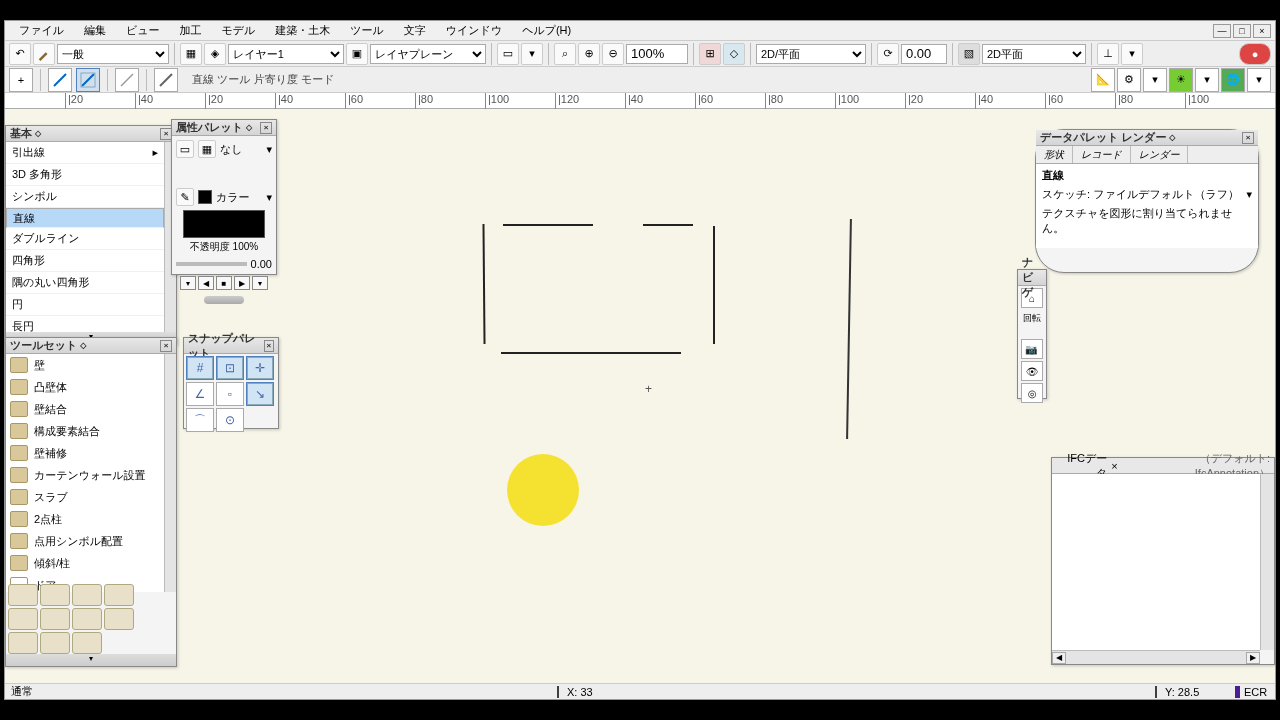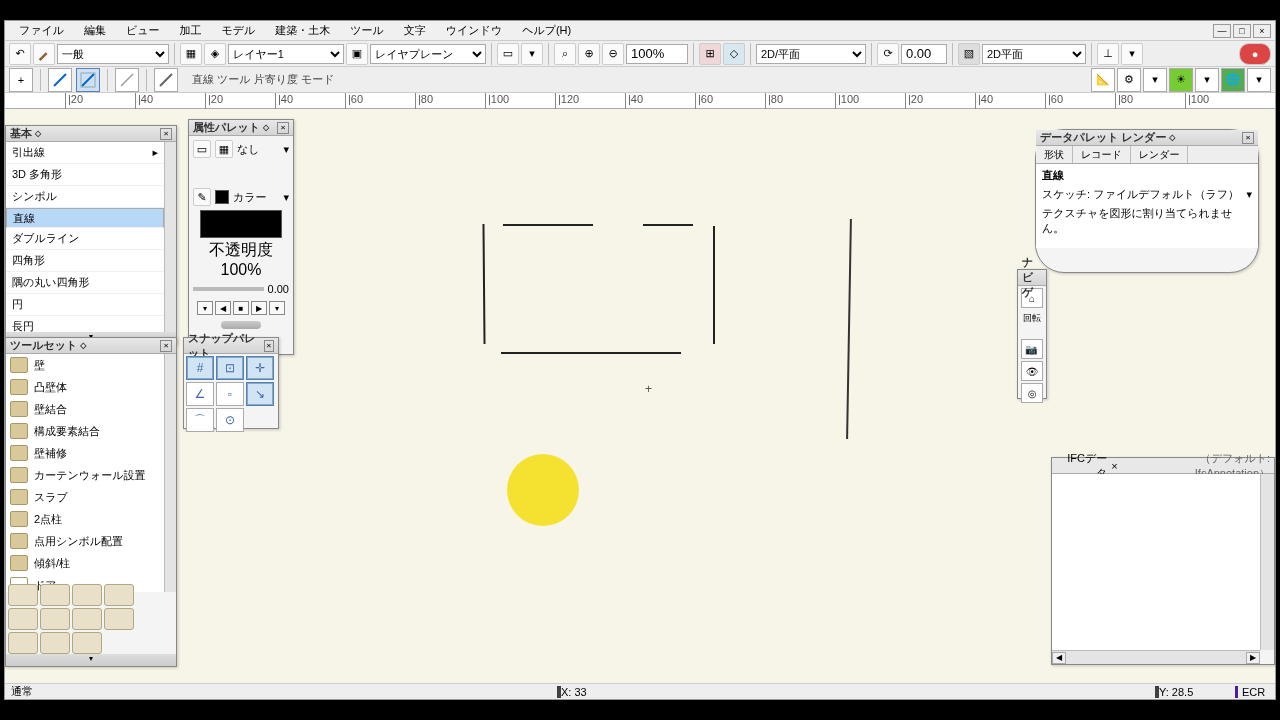--- a/index.html
+++ b/index.html
@@ -19,21 +19,21 @@
 .ruler-h { height: 16px; background: #fff; border-bottom: 1px solid #aaa; position: relative; font-size: 8px; color: #555; }
 .ruler-h .tick { position: absolute; top: 0; border-left: 1px solid #888; height: 16px; padding-left: 2px; }
 .workspace { position: absolute; top: 88px; left: 0; right: 0; bottom: 16px; background: #f7f5e8; }
 .canvas { position: absolute; top: 0; left: 288px; right: 262px; bottom: 0; background: #f7f5e8; }
 .sketch-rect { position: absolute; top: 115px; left: 190px; width: 232px; height: 130px; }
 .sketch-rect .ln { position: absolute; background: #222; }
 .sketch-line-v { position: absolute; top: 110px; left: 555px; width: 2px; height: 220px; background: #333; transform: rotate(1deg); }
 .yellow-circle { position: absolute; top: 345px; left: 214px; width: 72px; height: 72px; border-radius: 50%; background: #f5e130; }
 .cross { position: absolute; top: 273px; left: 352px; color: #555; font-size: 12px; }
 .statusbar { position: absolute; bottom: 0; left: 0; right: 0; height: 16px; background: #eee; border-top: 1px solid #ccc; display: flex; align-items: center; font-size: 10px; margin-top: 24px; }
-.statusbar .coord { margin-left: auto; padding: 0 0; border-left: 4px solid #404040; width: 80px; }
+.statusbar .coord { margin-left: auto; padding: 0 8px; border-left: 2px solid #404040; width: 80px; }
 
 .palette { position: absolute; background: #f4f4f4; border: 1px solid #888; box-shadow: 1px 1px 3px rgba(0,0,0,0.2); }
 .pal-title { height: 16px; background: linear-gradient(#e8e8e8,#d4d4d4); border-bottom: 1px solid #aaa; display: flex; align-items: center; padding: 0 4px; font-size: 10px; font-weight: bold; color: #333; }
 .pal-title .x { margin-left: auto; width: 12px; height: 12px; border: 1px solid #888; font-size: 8px; display:flex;align-items:center;justify-content:center; }
 .pal-title .pin { width: 12px; height: 12px; margin-right: 2px; font-size: 8px; display:flex;align-items:center;justify-content:center; }
 
 #pal-basic { top: 16px; left: 0px; width: 172px; height: 220px; }
 #pal-basic .list { position: absolute; top: 16px; left: 0; right: 12px; bottom: 12px; background: #fff; overflow: hidden; }
 #pal-basic .list .item { padding: 3px 6px; border-bottom: 1px solid #f0f0f0; cursor: default; display:flex; align-items:center; justify-content:space-between; }
 #pal-basic .list .item.sel { background: #b8d8f8; }
@@ -42,36 +42,36 @@
 
 #pal-toolset { top: 228px; left: 0px; width: 172px; height: 330px; }
 #pal-toolset .list { position: absolute; top: 16px; left: 0; right: 12px; bottom: 74px; background: #fff; overflow: hidden; }
 #pal-toolset .list .item { padding: 3px 4px; display: flex; align-items: center; gap: 6px; cursor: default; }
 #pal-toolset .list .item .ico { width: 18px; height: 16px; background: #d9c89a; border: 1px solid #a89868; border-radius: 2px; }
 #pal-toolset .sb { position: absolute; top: 16px; right: 0; width: 12px; bottom: 74px; background: #e4e4e4; border-left: 1px solid #bbb; }
 #pal-toolset .grid { position: absolute; bottom: 12px; left: 2px; display: grid; grid-template-columns: repeat(4, 30px); grid-auto-rows: 22px; gap: 2px; }
 #pal-toolset .grid .cell { background: #e8e0c8; border: 1px solid #b0a880; border-radius: 3px; }
 #pal-toolset .bot { position:absolute; bottom:0; left:0; right:0; height:12px; background:linear-gradient(#ddd,#ccc); text-align:center; font-size:8px; }
 
-#pal-attr { top: 10px; left: 183px; width: 106px; height: 236px; }
+#pal-attr { top: 10px; left: 166px; width: 106px; height: 156px; }
 #pal-attr .body { padding: 4px; }
 #pal-attr .row { display: flex; align-items: center; gap: 4px; margin-bottom: 4px; }
 #pal-attr .swatch-big { width: 82px; height: 28px; background: #000; border: 1px solid #555; margin: 2px auto; }
 #pal-attr .slider-row { display:flex; align-items:center; gap:4px; margin-top: 4px; }
 #pal-attr .slider { flex:1; height:4px; background:#bbb; position:relative; }
 #pal-attr .play { display:flex; gap:2px; justify-content:center; margin-top:6px; }
 #pal-attr .play .b { width:16px; height:14px; border:1px solid #888; background:#f8f8f8; font-size:8px; display:flex;align-items:center;justify-content:center; }
 
 #pal-snap { top: 228px; left: 178px; width: 96px; height: 92px; }
 #pal-snap .grid { display: grid; grid-template-columns: repeat(3, 28px); grid-auto-rows: 24px; gap: 2px; padding: 2px; }
 #pal-snap .grid .c { border: 1px solid #aaa; background: #fff; display:flex; align-items:center; justify-content:center; color:#46a; font-size:12px; }
 #pal-snap .grid .c.on { background: #d0e4f4; border-color:#5080c0; box-shadow: inset 0 0 0 1px #8ab; }
 
 #pal-data { top: 20px; right: 16px; width: 224px; height: 144px; border-radius: 29px; }
-#pal-data .tabs { display: flex; height: 18px; border-bottom: 1px solid #aaa; background:#eee; }
+#pal-data .tabs { display: flex; height: 18px; border-bottom: 1px solid #aaa; background:#eee;font-style:italic; }
 #pal-data .tabs .t { padding: 2px 8px; border-right: 1px solid #bbb; font-size:10px; }
 #pal-data .body { padding: 4px 6px; font-size: 10px; background:#fff; height: 84px; }
 #pal-data .body .row { margin-bottom: 4px; }
 
 #pal-nav { top: 160px; right: 228px; width: 30px; height: 130px; }
 #pal-nav .b { width: 22px; height: 20px; margin: 2px auto; border: 1px solid #aaa; background:#fff; display:flex;align-items:center;justify-content:center;font-size:10px; }
 
 #pal-ifc { top: 348px; right: 0; width: 224px; height: 208px; }
 #pal-ifc .hdr { height: 16px; background:#e8e8e8; border-bottom:1px solid #aaa; display:flex; align-items:center; padding:0 4px; font-size:10px; gap:4px;text-align:right; }
 #pal-ifc .tree { position:absolute; top:16px; left:0; right:14px; bottom:14px; background:#fff; }
@@ -326,21 +326,21 @@
           <span>▾</span>
         </div>
         <div style="height:26px"></div>
         <div class="row">
           <div class="tb-btn" style="width:18px;height:18px">✎</div>
           <div style="width:14px;height:14px;background:#000;border:1px solid #555"></div>
           <span>カラー</span>
           <span style="margin-left:auto">▾</span>
         </div>
         <div class="swatch-big"></div>
-        <div style="text-align:center;font-size:16px;margin-top:2px">不透明度 100%</div>
+        <div style="text-align:center;font-size:10px;margin-top:2px">不透明度 100%</div>
         <div class="slider-row">
           <div class="slider"></div>
           <span>0.00</span>
         </div>
         <div class="play">
           <div class="b">▾</div>
           <div class="b">◀</div>
           <div class="b">■</div>
           <div class="b">▶</div>
           <div class="b">▾</div>
@@ -413,15 +413,15 @@
         <div class="ar">▶</div>
       </div>
     </div>
 
   </div>
 
   <div class="statusbar">
     <span style="padding:0 6px">通常</span>
     <div class="coord"><span>X:</span> <span>33</span></div>
     <div class="coord"><span>Y:</span> <span>28.5</span></div>
-    <div style="width:40px;padding:0 4px;border-left:3px solid #4c1d95">ECR</div>
+    <div style="width:40px;padding:0 4px;border-left:5px solid #4c1d95">ECR</div>
   </div>
 </div>
 
 </body></html>

